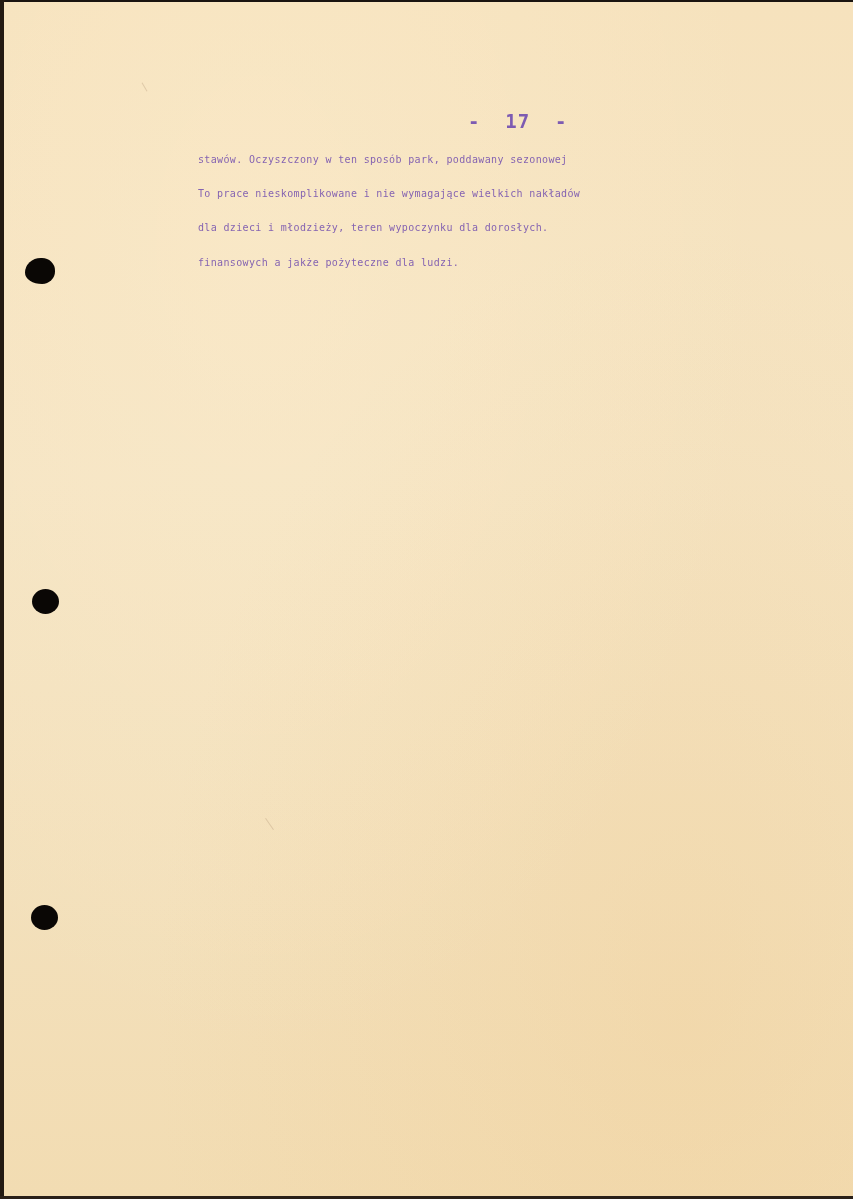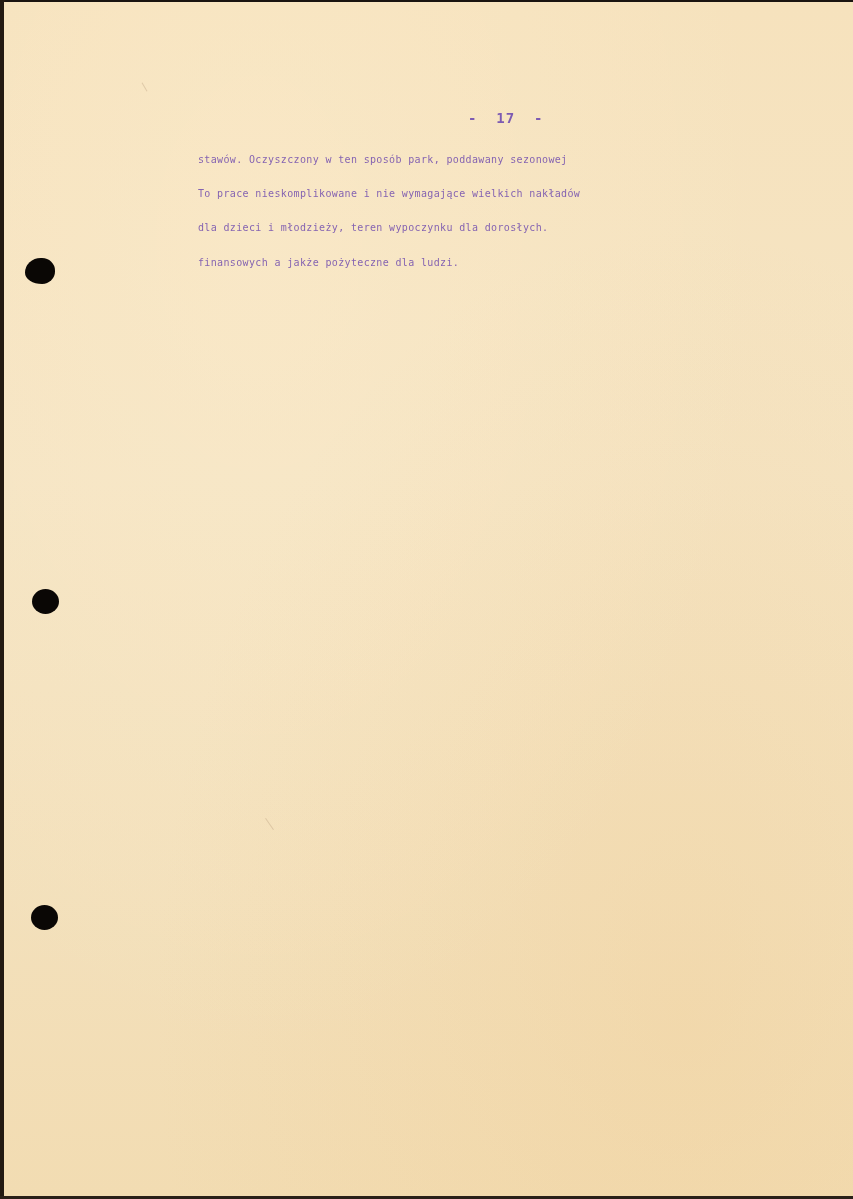--- a/index.html
+++ b/index.html
@@ -39,21 +39,21 @@
       width: 853px;
       height: 3px;
       background: #2a2018;
     }
     .page-number {
       position: absolute;
       top: 110px;
       left: 468px;
       font-family: "DejaVu Sans Mono", "Liberation Mono", monospace;
       font-weight: bold;
-      font-size: 14px;
+      font-size: 19px;
       color: #7d5bb2;
       letter-spacing: 1px;
       white-space: pre;
     }
     .body-text {
       position: absolute;
       top: 143px;
       left: 174px;
       width: 660px;
       font-family: "DejaVu Sans Mono", "Liberation Mono", monospace;

